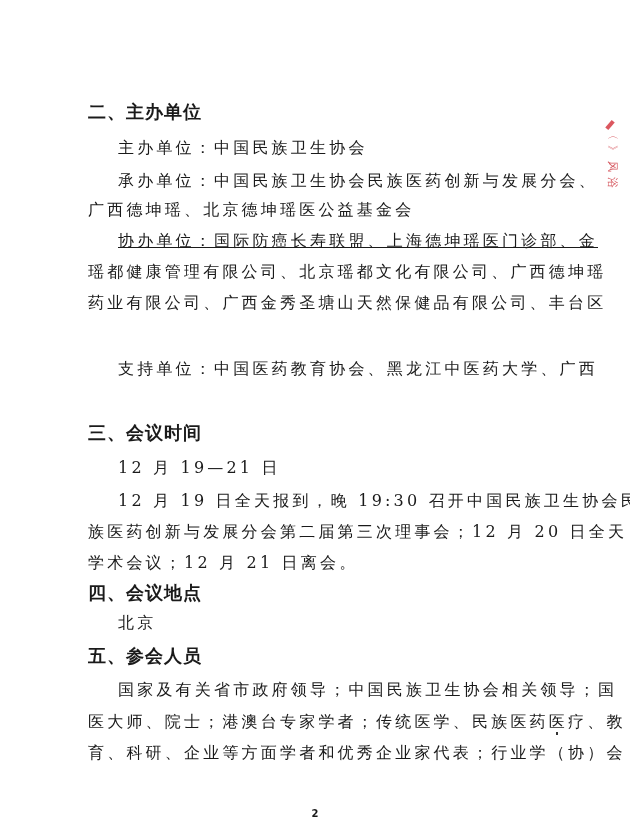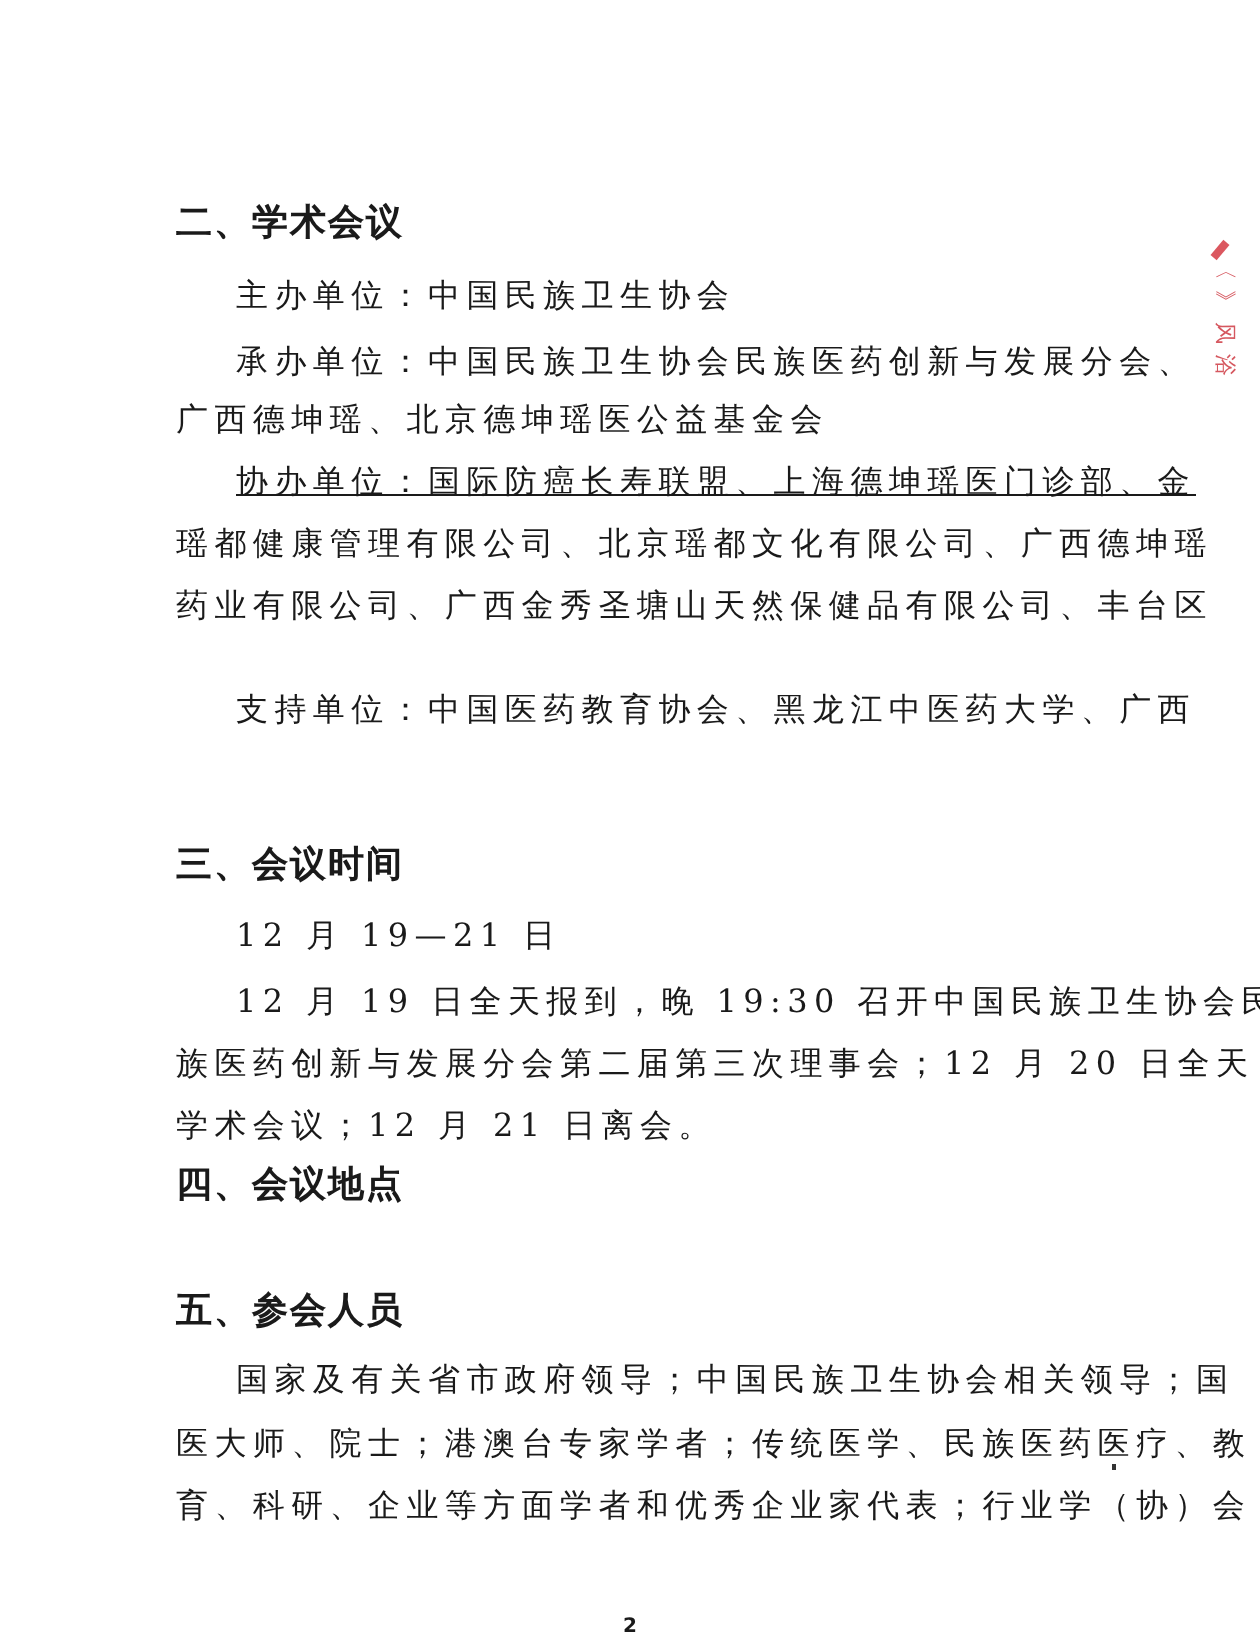--- a/index.html
+++ b/index.html
@@ -79,38 +79,39 @@
       width: 2px;
       height: 3px;
       background: #333;
     }
   </style>
 </head>
 <body>
 
 <div class="page">
 
-  <div class="line heading" style="top:101px;">二、学术会议</div>
+  <div class="line heading" style="top:101px;">二、主办单位</div>
   <div class="line indent" style="top:137px;">主办单位：中国民族卫生协会</div>
   <div class="line indent" style="top:170px;">承办单位：中国民族卫生协会民族医药创新与发展分会、</div>
   <div class="line" style="top:199px;">广西德坤瑶、北京德坤瑶医公益基金会</div>
 
   <div class="line indent" style="top:230px;text-decoration:underline;">协办单位：国际防癌长寿联盟、上海德坤瑶医门诊部、金</div>
   <div class="line" style="top:261px;">瑶都健康管理有限公司、北京瑶都文化有限公司、广西德坤瑶</div>
   <div class="line" style="top:292px;">药业有限公司、广西金秀圣塘山天然保健品有限公司、丰台区</div>
 
-  <div class="line indent" style="top:344px;">支持单位：中国医药教育协会、黑龙江中医药大学、广西</div>
+  <div class="line indent" style="top:358px;">支持单位：中国医药教育协会、黑龙江中医药大学、广西</div>
 
   <div class="line heading" style="top:422px;">三、会议时间</div>
   <div class="line indent" style="top:457px;">12 月 19—21 日</div>
   <div class="line indent" style="top:490px;">12 月 19 日全天报到，晚 19:30 召开中国民族卫生协会民</div>
   <div class="line" style="top:521px;">族医药创新与发展分会第二届第三次理事会；12 月 20 日全天</div>
   <div class="line" style="top:552px;">学术会议；12 月 21 日离会。</div>
 
   <div class="line heading" style="top:582px;">四、会议地点</div>
+  <div class="line indent" style="top:612px;">北京</div>
 
   <div class="line heading" style="top:645px;">五、参会人员</div>
   <div class="line indent" style="top:679px;">国家及有关省市政府领导；中国民族卫生协会相关领导；国</div>
   <div class="line" style="top:711px;">医大师、院士；港澳台专家学者；传统医学、民族医药医疗、教</div>
   <div class="line" style="top:742px;">育、科研、企业等方面学者和优秀企业家代表；行业学（协）会</div>
 
   <div class="stamp">
     <span class="tick"></span>
     <span class="mark">〈</span>
     <span class="mark">》</span>

